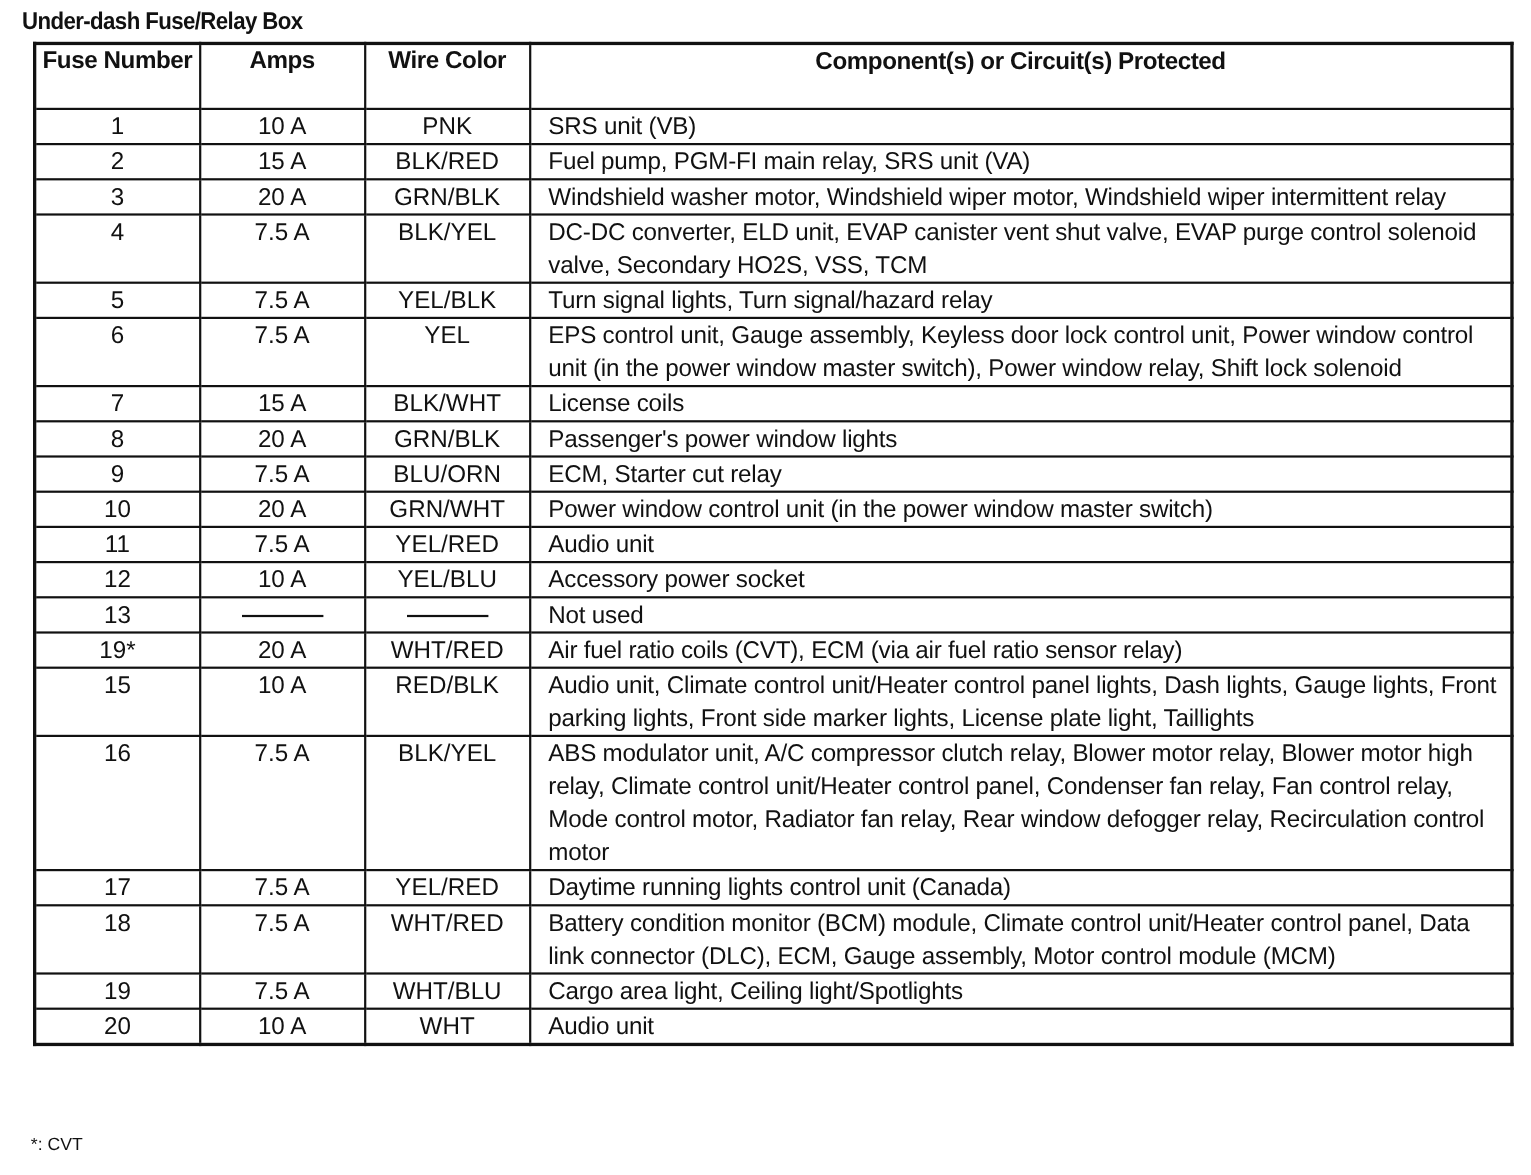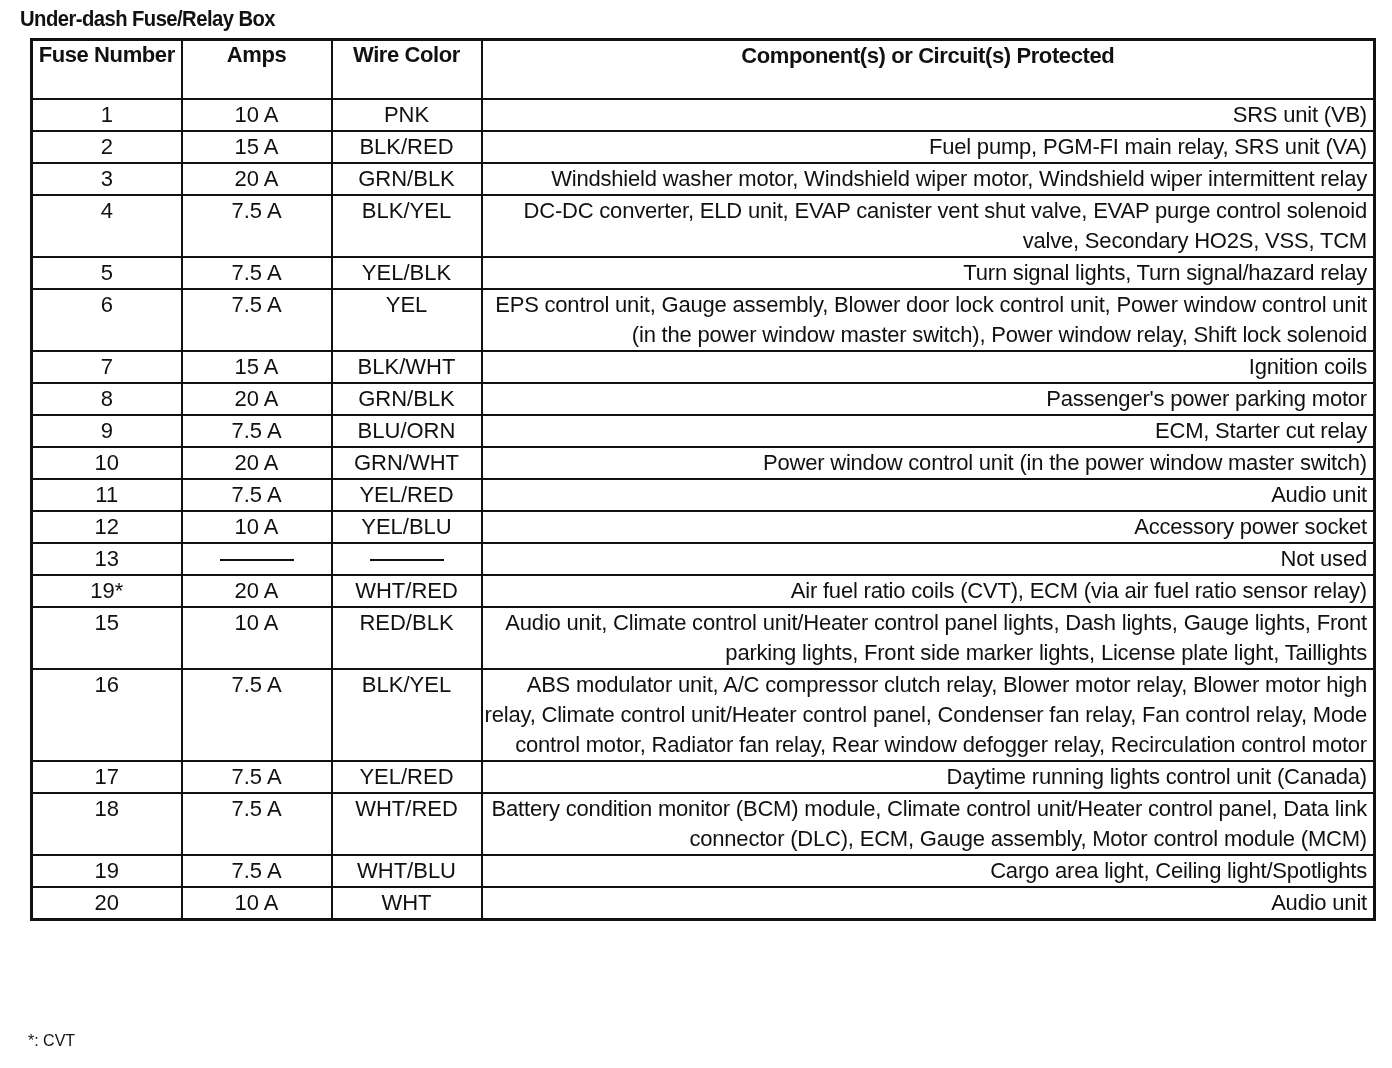--- a/index.html
+++ b/index.html
@@ -14,21 +14,21 @@
   table.fuse col.c2 { width:150px; }
   table.fuse col.c3 { width:150px; }
   table.fuse col.c4 { width:auto; }
   table.fuse th, table.fuse td { border:2px solid #111; padding:0; vertical-align:top;
                font-size:22px; line-height:30px; }
   table.fuse th { font-weight:bold; text-align:center; line-height:28px; height:56px;
                   letter-spacing:-0.4px; }
   table.fuse th.comp { padding-top:1px; }
   table.fuse td.num, table.fuse td.amp, table.fuse td.wire { text-align:center; }
   table.fuse td.num { font-weight:normal; }
-  table.fuse td.desc { text-align:right; padding-left:0; padding-right:6px;
+  table.fuse td.desc { text-align:left; padding-left:16px; padding-right:6px;
                        letter-spacing:-0.2px; }
   .dash { display:inline-block; width:74px; height:0; border-top:2px solid #111;
           vertical-align:middle; }
   .footnote { position:absolute; left:28px; top:1032px; font-size:16px; }
 </style>
 </head>
 <body>
 
 <div class="title">Under-dash Fuse/Relay Box</div>
 
@@ -75,33 +75,33 @@
       <tr>
         <td class="num">5</td>
         <td class="amp">7.5 A</td>
         <td class="wire">YEL/BLK</td>
         <td class="desc">Turn signal lights, Turn signal/hazard relay</td>
       </tr>
       <tr>
         <td class="num">6</td>
         <td class="amp">7.5 A</td>
         <td class="wire">YEL</td>
-        <td class="desc">EPS control unit, Gauge assembly, Blower door lock control unit, Power window control unit (in the power window master switch), Power window relay, Shift lock solenoid</td>
+        <td class="desc">EPS control unit, Gauge assembly, Keyless door lock control unit, Power window control unit (in the power window master switch), Power window relay, Shift lock solenoid</td>
       </tr>
       <tr>
         <td class="num">7</td>
         <td class="amp">15 A</td>
         <td class="wire">BLK/WHT</td>
-        <td class="desc">Ignition coils</td>
+        <td class="desc">License coils</td>
       </tr>
       <tr>
         <td class="num">8</td>
         <td class="amp">20 A</td>
         <td class="wire">GRN/BLK</td>
-        <td class="desc">Passenger's power parking motor</td>
+        <td class="desc">Passenger's power window lights</td>
       </tr>
       <tr>
         <td class="num">9</td>
         <td class="amp">7.5 A</td>
         <td class="wire">BLU/ORN</td>
         <td class="desc">ECM, Starter cut relay</td>
       </tr>
       <tr>
         <td class="num">10</td>
         <td class="amp">20 A</td>

